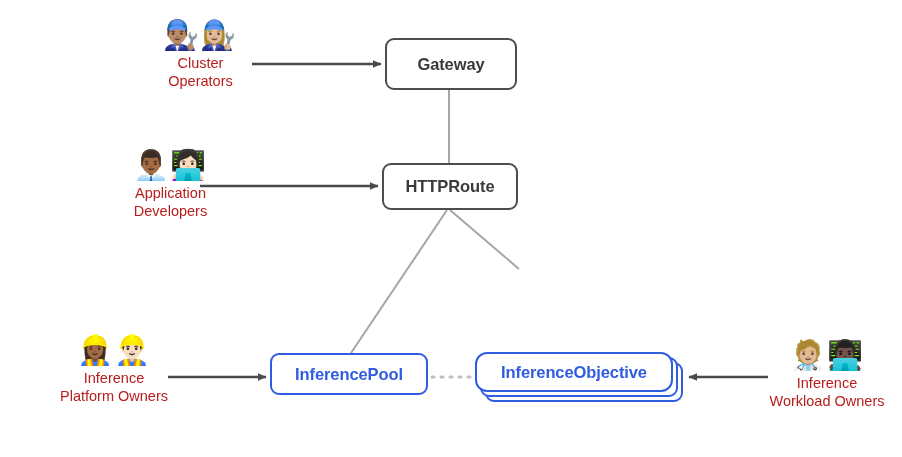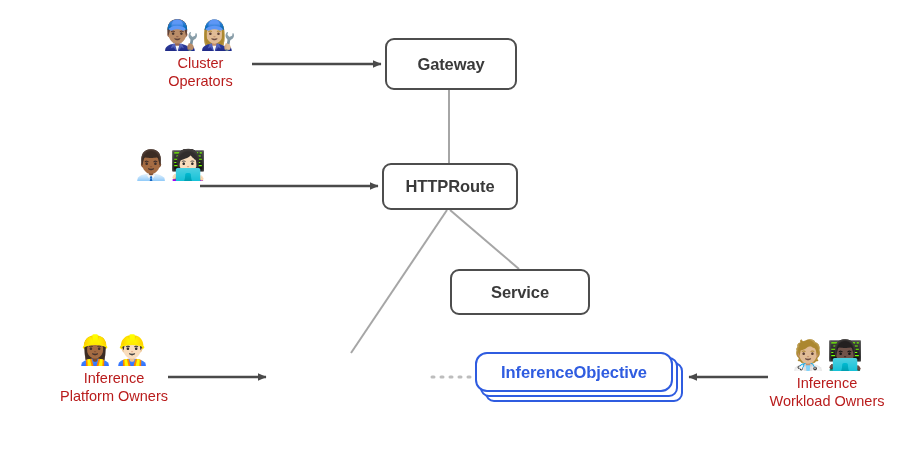--- a/index.html
+++ b/index.html
@@ -106,37 +106,39 @@
     <line x1="252" y1="64" x2="381" y2="64" stroke="#4a4a4a" stroke-width="2.4" marker-end="url(#arrowhead)"></line>
     <line x1="200" y1="186" x2="378" y2="186" stroke="#4a4a4a" stroke-width="2.4" marker-end="url(#arrowhead)"></line>
     <line x1="168" y1="377" x2="266" y2="377" stroke="#4a4a4a" stroke-width="2.4" marker-end="url(#arrowhead)"></line>
     <line x1="768" y1="377" x2="689" y2="377" stroke="#4a4a4a" stroke-width="2.4" marker-end="url(#arrowhead)"></line>
   </svg>
 
   <div class="node gray" id="gateway">Gateway</div>
 
   <div class="node gray" id="httproute">HTTPRoute</div>
 
-  <div class="node gray" id="service">Service</div>
 
+  <div class="node blue" id="inferencepool">InferencePool</div>
 
   <div id="objstack">
     <div class="stack-layer" id="obj-l3"></div>
     <div class="stack-layer" id="obj-l2"></div>
   </div>
   <div class="node blue" id="inferenceobjective">InferenceObjective</div>
 
   <div class="persona" id="persona-cluster">
     <div class="emoji">👨🏽‍🔧👩🏼‍🔧</div>
     <div class="plabel">Cluster
 Operators</div>
   </div>
 
   <div class="persona" id="persona-appdev">
     <div class="emoji">👨🏾‍💼👩🏻‍💻</div>
+    <div class="plabel">Application
+Developers</div>
   </div>
 
   <div class="persona" id="persona-platform">
     <div class="emoji">👷🏾‍♀️👷🏻‍♂️</div>
     <div class="plabel">Inference
 Platform Owners</div>
   </div>
 
   <div class="persona" id="persona-workload">
     <div class="emoji">🧑🏼‍⚕️👨🏿‍💻</div>

